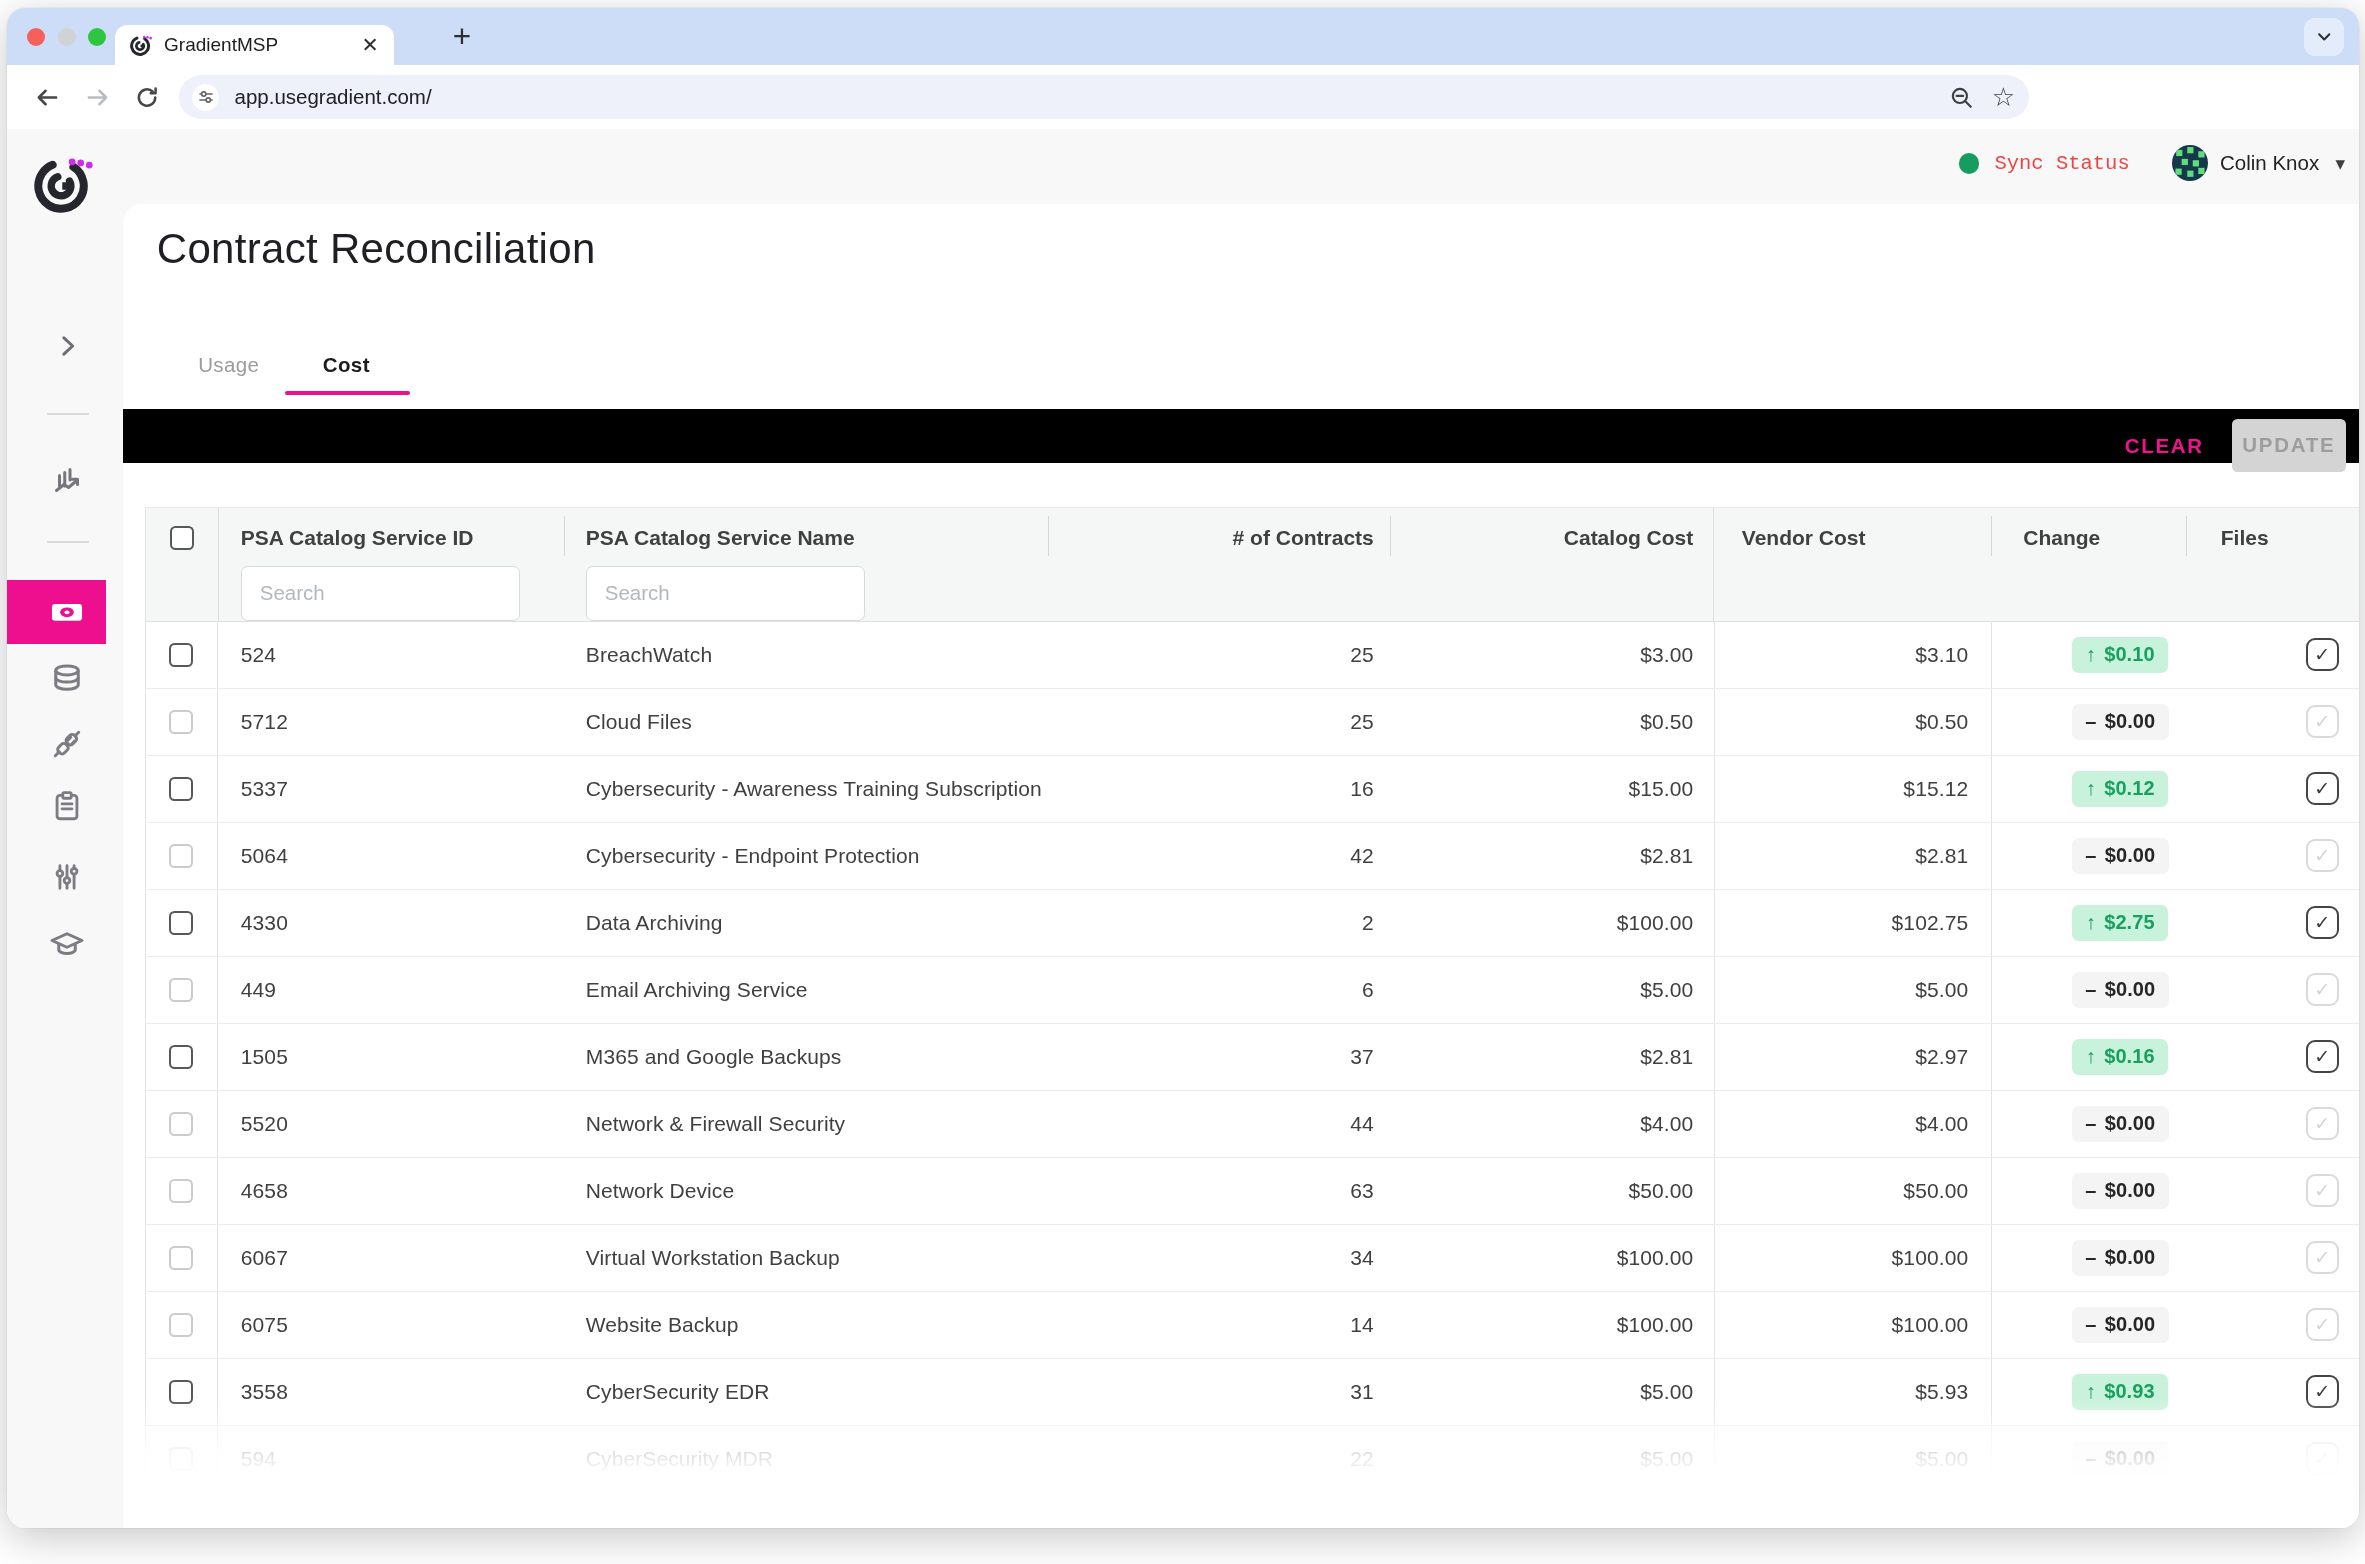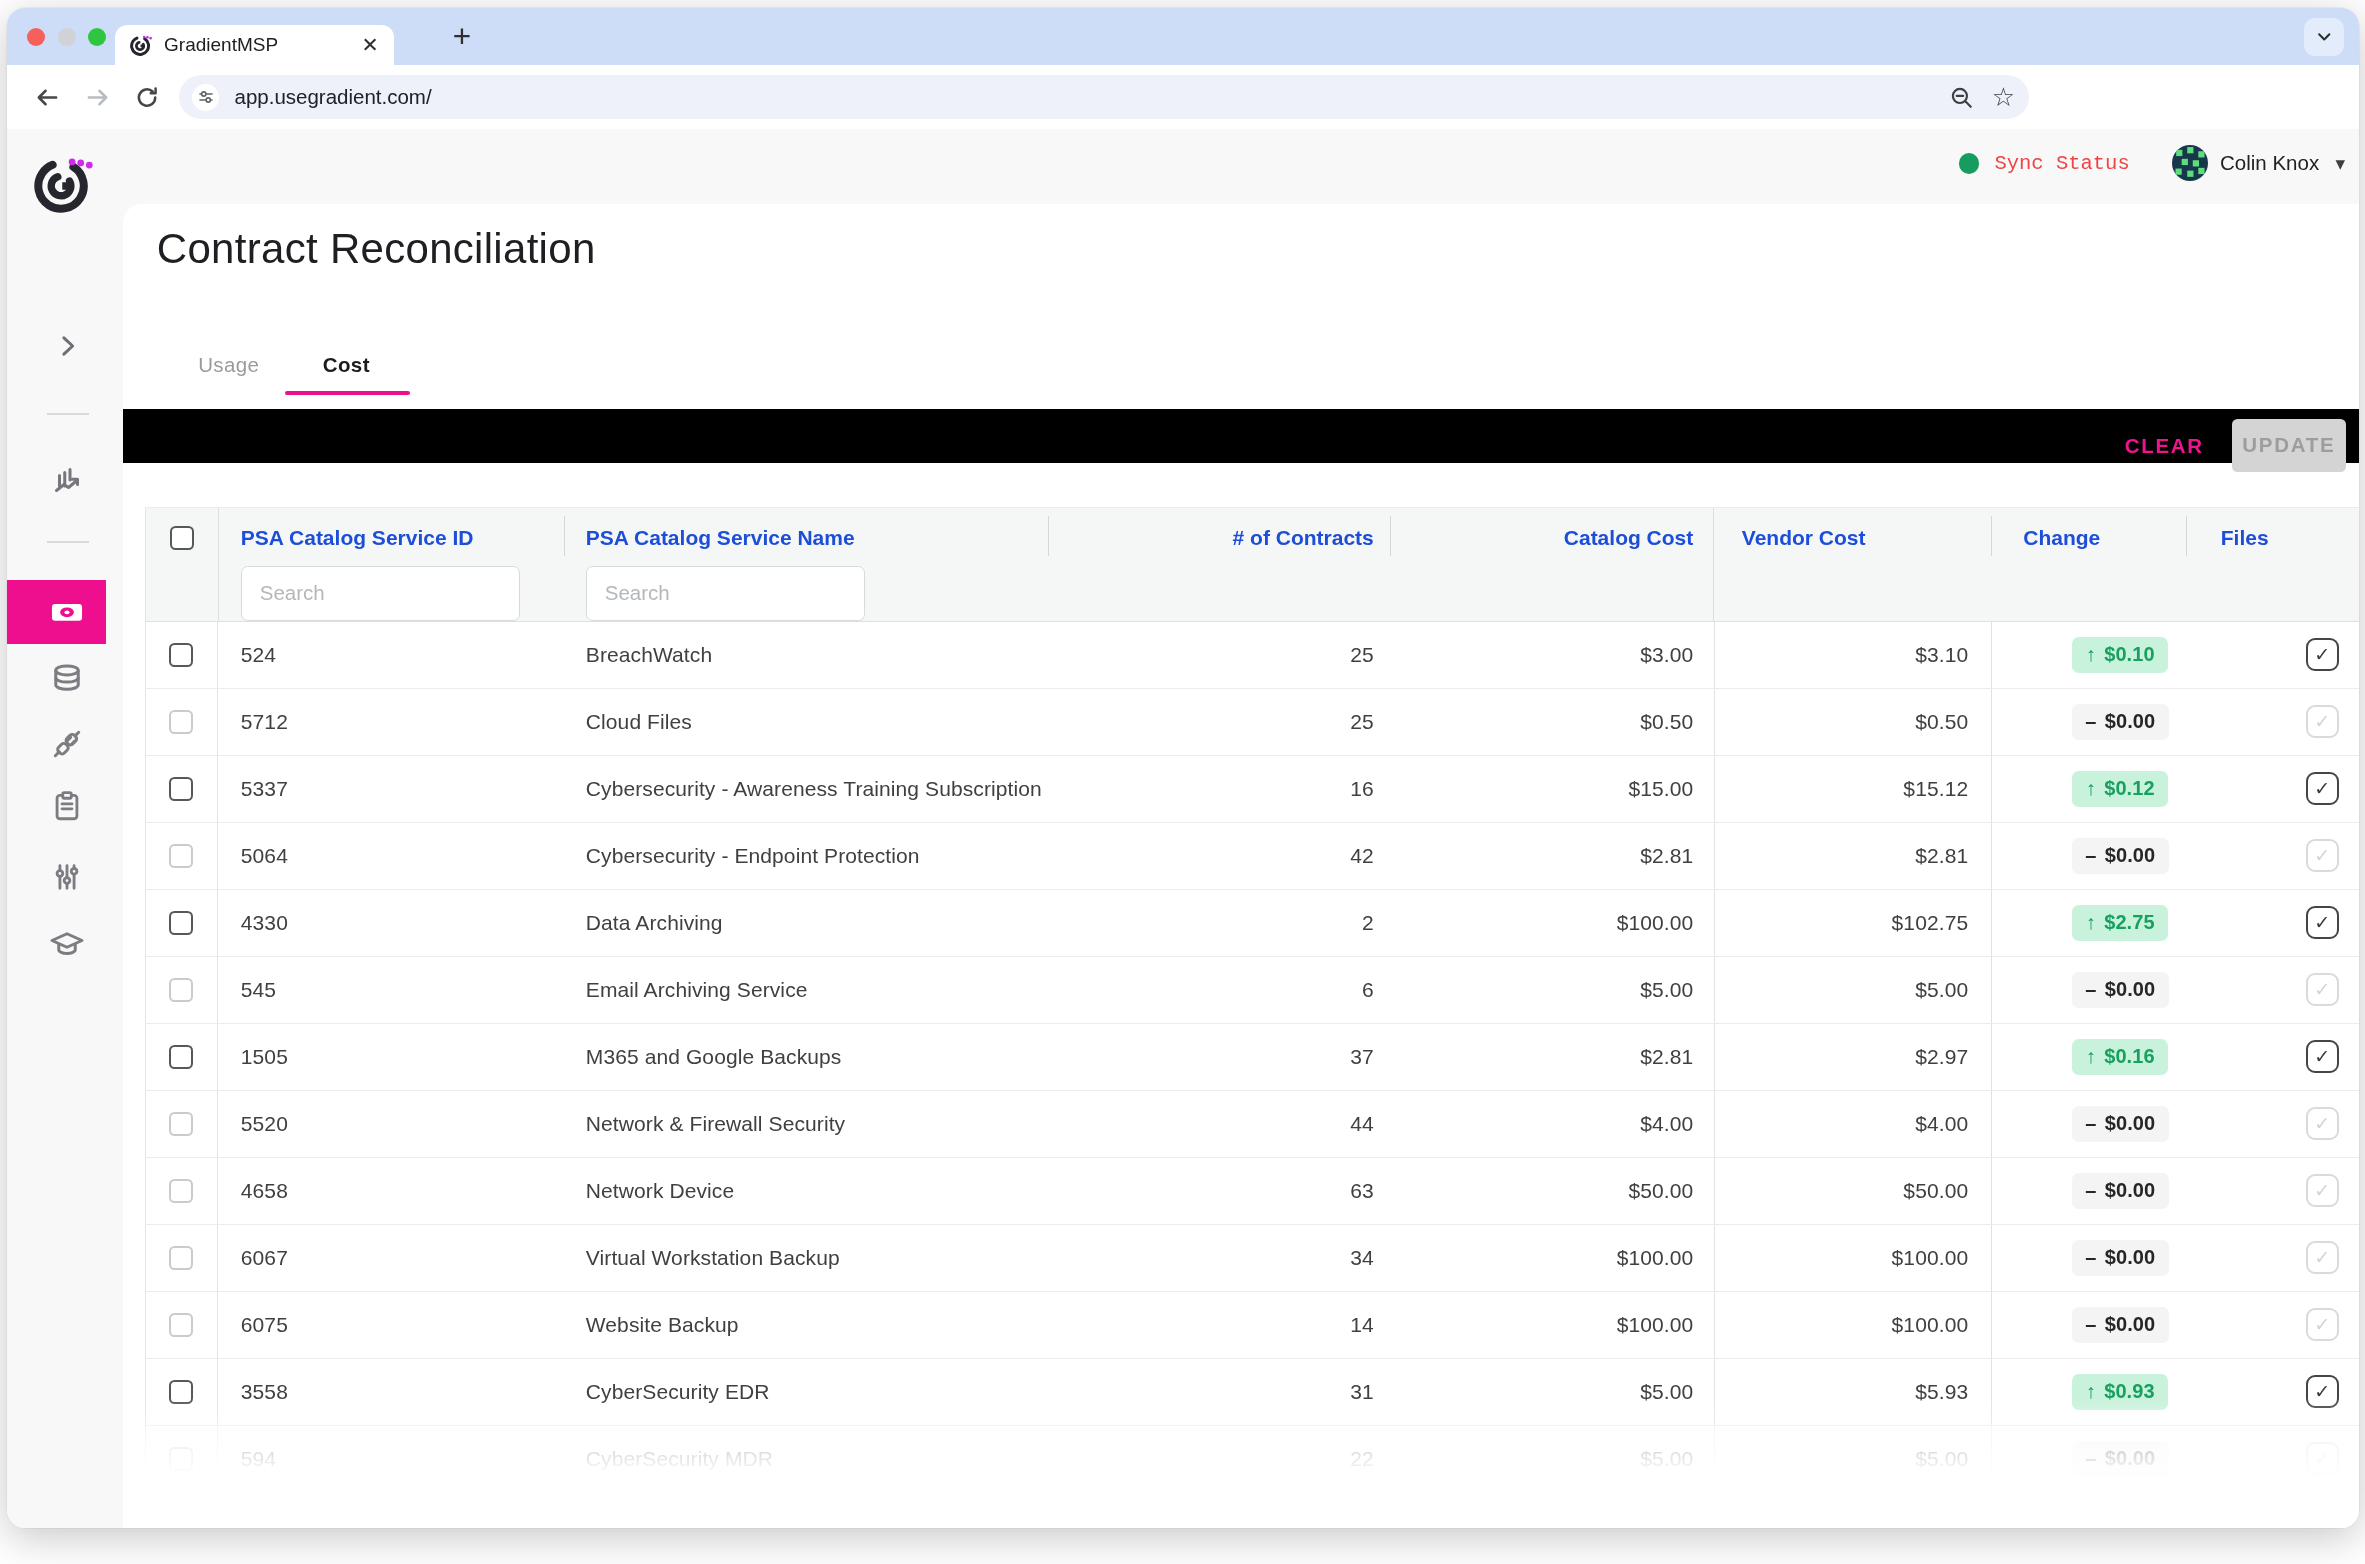--- a/index.html
+++ b/index.html
@@ -49,21 +49,21 @@
   .toolbar-band{position:absolute;left:0;right:0;top:205px;height:54px;background:#000000;}
   .clear-btn{position:absolute;right:155px;top:25px;font-size:20.5px;font-weight:700;color:#f0138f;letter-spacing:1.7px;cursor:pointer;}
   .update-btn{position:absolute;right:13px;top:9.6px;width:114px;height:53px;background:#d4d4d4;color:#9d9d9d;font-size:20.5px;
               letter-spacing:1.7px;border-radius:5.5px;display:flex;align-items:center;justify-content:center;font-weight:600;}
   
   .table{position:absolute;left:22px;top:303px;right:0;}
   .grid{display:grid;grid-template-columns:72px 347px 484px 342px 323px 278px 195px 179px;align-items:center;}
   .thead{background:#f5f6f6;border-top:0.7px solid #ebebeb;border-bottom:0.7px solid #e0e0e0;border-left:0.7px solid #e4e4e4;position:relative;}
   .hrow{height:55px;padding-top:2.7px;}
   .srow{height:55px;align-items:start;}
-  .h{font-size:21px;font-weight:700;color:#1d4ed8;position:relative;height:100%;display:flex;align-items:center;box-sizing:border-box;}
+  .h{font-size:21px;font-weight:700;color:#404040;position:relative;height:100%;display:flex;align-items:center;box-sizing:border-box;}
   .h-sep::after{content:"";position:absolute;right:0;top:5.5px;height:40px;width:0.7px;background:#d6d6d6;}
   .vline{position:absolute;top:0;bottom:0;width:0.7px;background:#dedede;}
   .h-id{padding-left:23px;}.h-name{padding-left:21px;}
   .h-contracts{justify-content:flex-end;padding-right:17px;}
   .h-catalog{justify-content:flex-end;padding-right:20.5px;}
   .h-vendor{padding-left:28px;}.h-change{padding-left:31.5px;}.h-action{padding-left:34px;}
   .h-check{justify-content:center;}
   .sinput{height:55px;border:1.4px solid #d6dade;border-radius:6.8px;background:#fff;font-size:20.5px;color:#333;
           padding:0 18px;box-sizing:border-box;outline:none;width:279px;font-family:inherit;}
   .sinput::placeholder{color:#b3b8bd;}
@@ -417,21 +417,21 @@
               <div class="td c-action">
                 <span class="act ">
                   <span>✓</span>
                 </span>
               </div>
             </div>
             <div class="grid trow">
               <div class="td c-check">
                 <span class="cbx dis"></span>
               </div>
-              <div class="td c-id">545</div>
+              <div class="td c-id">449</div>
               <div class="td c-name">Email Archiving Service</div>
               <div class="td c-contracts">6</div>
               <div class="td c-catalog">$5.00</div>
               <div class="td c-vendor">$5.00</div>
               <div class="td c-change">
                 <span class="badge badge-flat">
                   <span>–</span>
                   <span>$0.00</span>
                 </span>
               </div>

